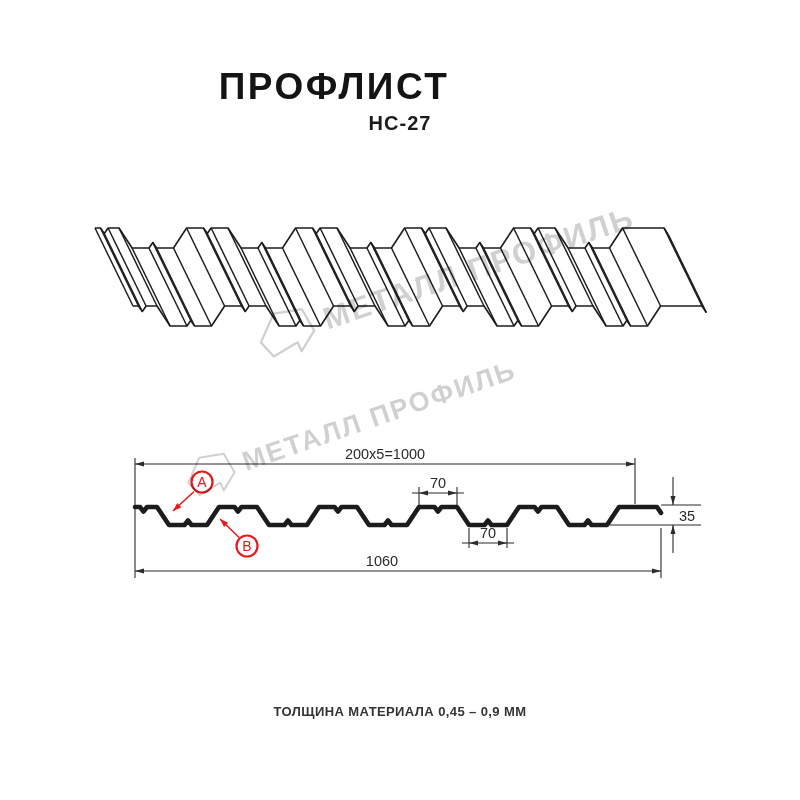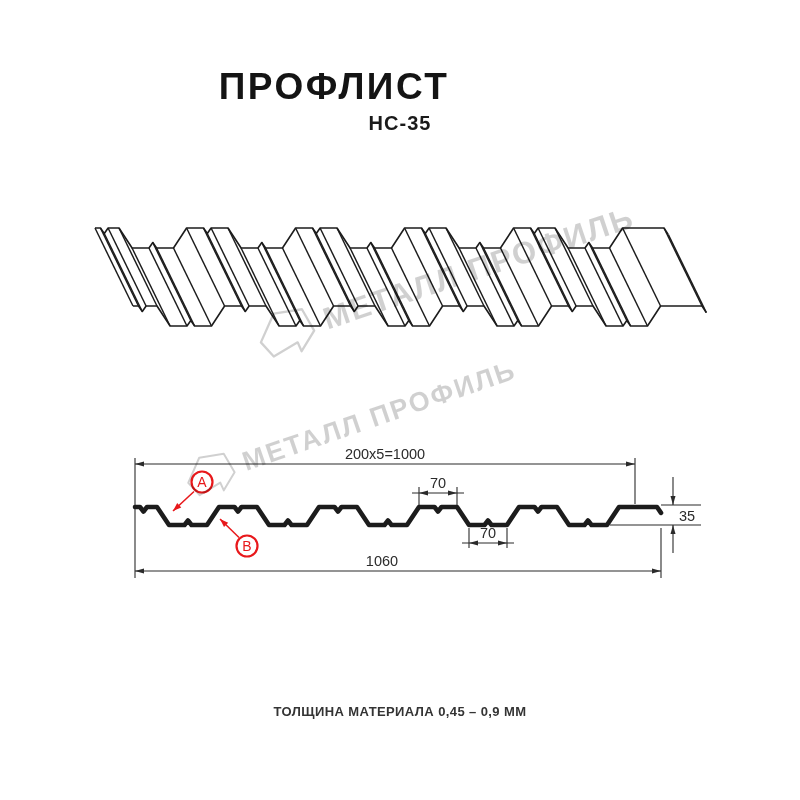--- a/index.html
+++ b/index.html
@@ -24,21 +24,21 @@
   .wm1 .wmlogo{width:62px;height:52px;margin-right:10px;}
   .wm2{left:184px;top:461px;font-size:27px;transform:rotate(-19deg);}
   .wm2 .wmlogo{width:54px;height:45px;margin-right:9px;}
 </style>
 </head>
 <body>
 
 <div class="page">
 
   <div class="title">ПРОФЛИСТ</div>
-  <div class="subtitle">НС-35</div>
+  <div class="subtitle">НС-27</div>
 
   <svg id="iso" class="drawing" width="630" height="150">
       <path d="M 7 12 L 12.45 12 L 16.265 17.5 L 20.080000000000002 12 L 30.98 12 L 44.06 32 L 60.955000000000005 32 L 64.77000000000001 26.5 L 68.58500000000001 32 L 85.48 32 L 98.56 12 L 115.45500000000001 12 L 119.27000000000001 17.5 L 123.08500000000001 12 L 139.98000000000002 12 L 153.06 32 L 169.955 32 L 173.77 26.5 L 177.585 32 L 194.48000000000002 32 L 207.56 12 L 224.455 12 L 228.27 17.5 L 232.085 12 L 248.98000000000002 12 L 262.06000000000006 32 L 278.95500000000004 32 L 282.77000000000004 26.5 L 286.58500000000004 32 L 303.48 32 L 316.56 12 L 333.45500000000004 12 L 337.27000000000004 17.5 L 341.08500000000004 12 L 357.98 12 L 371.06 32 L 387.95500000000004 32 L 391.77000000000004 26.5 L 395.58500000000004 32 L 412.48 32 L 425.56000000000006 12 L 442.45500000000004 12 L 446.27000000000004 17.5 L 450.08500000000004 12 L 466.98 12 L 480.06000000000006 32 L 496.95500000000004 32 L 500.77000000000004 26.5 L 504.58500000000004 32 L 521.48 32 L 534.5600000000001 12 L 575.98 12 L 580.34 18.6 L 618.34 96.6 L 613.98 90 L 572.5600000000001 90 L 559.48 110 L 542.585 110 L 538.77 104.5 L 534.955 110 L 518.0600000000001 110 L 504.98 90 L 488.08500000000004 90 L 484.27000000000004 95.5 L 480.45500000000004 90 L 463.56000000000006 90 L 450.48 110 L 433.58500000000004 110 L 429.77000000000004 104.5 L 425.95500000000004 110 L 409.06 110 L 395.98 90 L 379.08500000000004 90 L 375.27000000000004 95.5 L 371.45500000000004 90 L 354.56 90 L 341.48 110 L 324.58500000000004 110 L 320.77000000000004 104.5 L 316.95500000000004 110 L 300.06000000000006 110 L 286.98 90 L 270.08500000000004 90 L 266.27 95.5 L 262.45500000000004 90 L 245.56 90 L 232.48000000000002 110 L 215.585 110 L 211.77 104.5 L 207.955 110 L 191.06 110 L 177.98000000000002 90 L 161.085 90 L 157.27 95.5 L 153.455 90 L 136.56 90 L 123.48 110 L 106.58500000000001 110 L 102.77000000000001 104.5 L 98.95500000000001 110 L 82.06 110 L 68.98 90 L 58.08 90 L 54.265 95.5 L 50.45 90 L 45 90 Z" fill="#ffffff" stroke="none"></path>
       <line x1="7" y1="12" x2="45" y2="90" stroke="#1c1c1c" stroke-width="1.45"></line>
       <line x1="12.45" y1="12" x2="50.45" y2="90" stroke="#1c1c1c" stroke-width="1.45"></line>
       <line x1="16.265" y1="17.5" x2="54.265" y2="95.5" stroke="#1c1c1c" stroke-width="1.45"></line>
       <line x1="20.080000000000002" y1="12" x2="58.08" y2="90" stroke="#1c1c1c" stroke-width="1.45"></line>
       <line x1="30.98" y1="12" x2="68.98" y2="90" stroke="#1c1c1c" stroke-width="1.45"></line>
       <line x1="44.06" y1="32" x2="82.06" y2="110" stroke="#1c1c1c" stroke-width="1.45"></line>
       <line x1="60.955000000000005" y1="32" x2="98.95500000000001" y2="110" stroke="#1c1c1c" stroke-width="1.45"></line>

